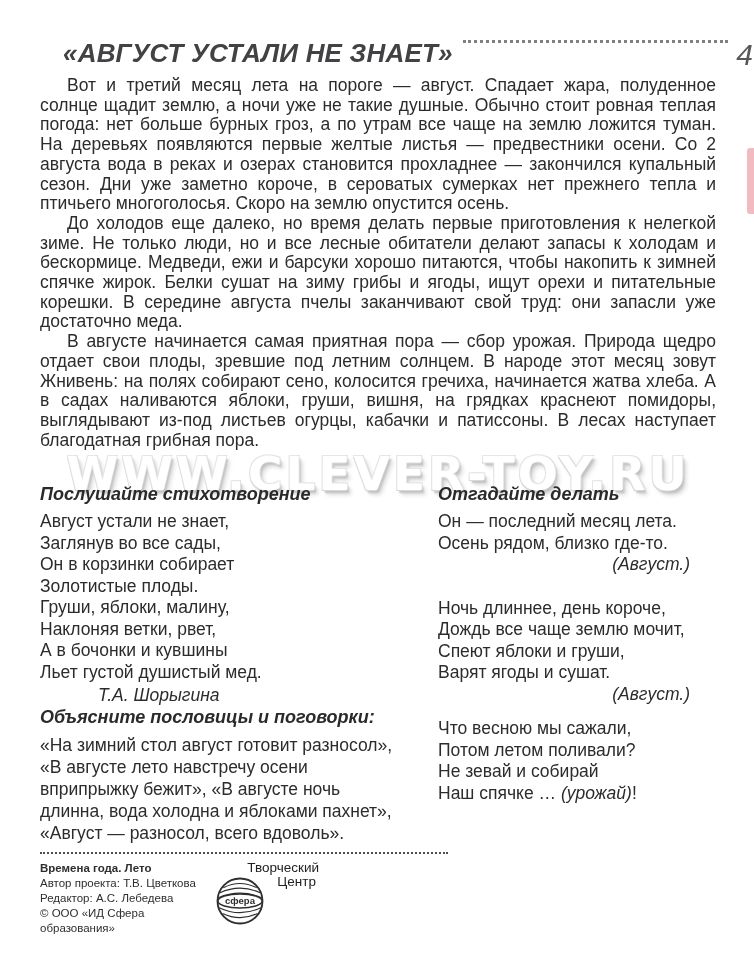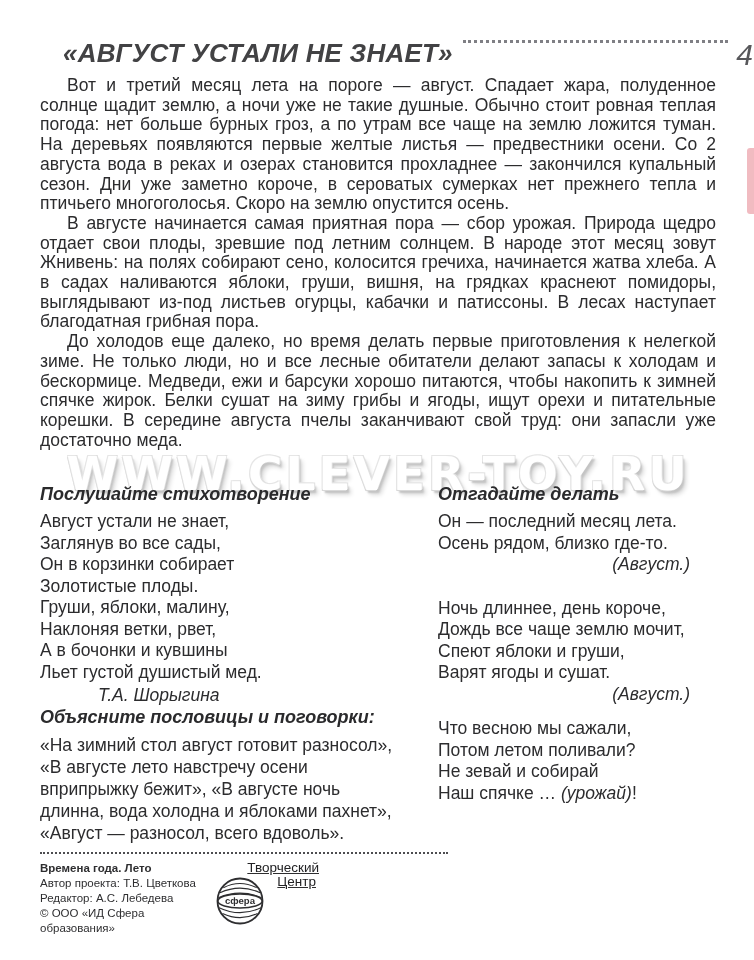--- a/index.html
+++ b/index.html
@@ -98,21 +98,21 @@
     border-top: 2px dotted #4d4d50;
   }
   .footer-cols {
     display: flex; margin-top: 7px;
     font-size: 11.5px; line-height: 15px; color: #2e2e30;
   }
   .f-col1 { width: 173px; }
   .f-title { font-weight: bold; }
   .f-lines { white-space: pre-line; }
   .f-col2 { width: 133px; }
-  .f-logo { width: 106px; position: relative; height: 74px; text-decoration: underline; }
+  .f-logo { width: 106px; position: relative; height: 74px; }
   .logo-text {
     text-align: right; font-size: 13.5px; line-height: 14px; color: #222224;
   }
   .logo-line2 { padding-right: 3px; }
   .sfera-svg { position: absolute; left: 2px; top: 15px; width: 50px; height: 50px; }
 
   
   .edge-mark {
     position: absolute; right: 0; top: 148px;
     width: 7px; height: 66px;
@@ -124,22 +124,22 @@
 <body>
 
 <div class="title-row">
   <h1 class="chapter-title">«АВГУСТ УСТАЛИ НЕ ЗНАЕТ»</h1>
   <div class="dots-leader"></div>
   <div class="page-number">4</div>
 </div>
 
 <section class="intro">
   <p>Вот и третий месяц лета на пороге — август. Спадает жара, полуденное солнце щадит землю, а ночи уже не такие душные. Обычно стоит ровная теплая погода: нет больше бурных гроз, а по утрам все чаще на землю ложится туман. На деревьях появляются первые желтые листья — предвестники осени. Со 2 августа вода в реках и озерах становится прохладнее — закончился купальный сезон. Дни уже заметно короче, в сероватых сумерках нет прежнего тепла и птичьего многоголосья. Скоро на землю опустится осень.</p>
+  <p>До холодов еще далеко, но время делать первые приготовления к нелегкой зиме. Не только люди, но и все лесные обитатели делают запасы к холодам и бескормице. Медведи, ежи и барсуки хорошо питаются, чтобы накопить к зимней спячке жирок. Белки сушат на зиму грибы и ягоды, ищут орехи и питательные корешки. В середине августа пчелы заканчивают свой труд: они запасли уже достаточно меда.</p>
   <p>В августе начинается самая приятная пора — сбор урожая. Природа щедро отдает свои плоды, зревшие под летним солнцем. В народе этот месяц зовут Жнивень: на полях собирают сено, колосится гречиха, начинается жатва хлеба. А в садах наливаются яблоки, груши, вишня, на грядках краснеют помидоры, выглядывают из-под листьев огурцы, кабачки и патиссоны. В лесах наступает благодатная грибная пора.</p>
-  <p>До холодов еще далеко, но время делать первые приготовления к нелегкой зиме. Не только люди, но и все лесные обитатели делают запасы к холодам и бескормице. Медведи, ежи и барсуки хорошо питаются, чтобы накопить к зимней спячке жирок. Белки сушат на зиму грибы и ягоды, ищут орехи и питательные корешки. В середине августа пчелы заканчивают свой труд: они запасли уже достаточно меда.</p>
 </section>
 
 <div class="watermark">WWW.CLEVER-TOY.RU</div>
 
 <section class="columns">
   <div class="col-left">
     <h2 class="section-heading">Послушайте стихотворение</h2>
     <div class="poem">Август устали не знает,
 Заглянув во все сады,
 Он в корзинки собирает

